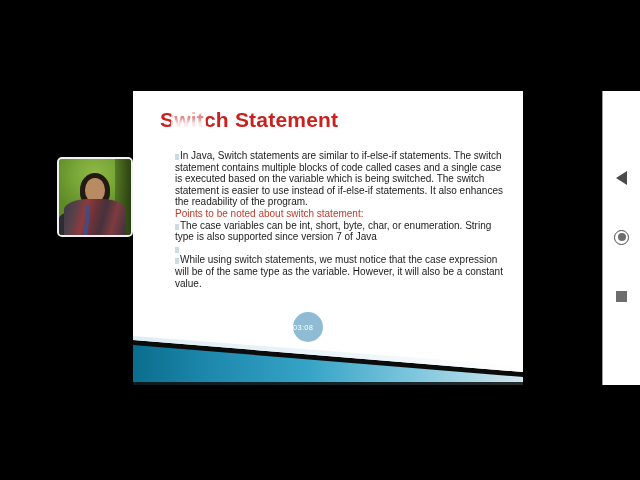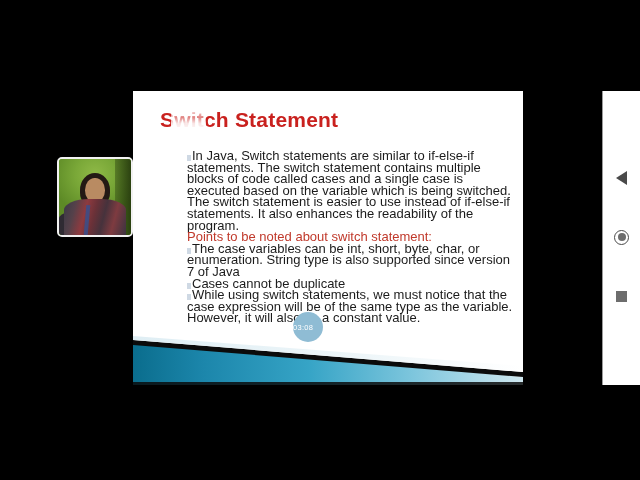--- a/index.html
+++ b/index.html
@@ -139,24 +139,24 @@
     background:
       linear-gradient(180deg, rgba(255,255,255,0.92) 0%,
                               rgba(255,255,255,0.45) 42%,
                               rgba(255,255,255,0.88) 72%,
                               rgba(255,255,255,0.97) 100%);
     pointer-events: none;
   }
 
   .slide-body {
     position: absolute;
-    left: 54px;
+    left: 42px;
     top: 59px;
     width: 332px;
-    font-size: 13px;
+    font-size: 10px;
     line-height: 11.6px;
     color: #1b1b1b;
   }
   .para { margin: 0 0 0 0; }
   .para.red {
     color: #c0392b;
   }
   .bullet-sq {
     display: inline-block;
     width: 4px;
@@ -272,21 +272,21 @@
       <p class="para">
         <span class="bullet-sq"></span><span>In Java, Switch statements are similar to if-else-if statements. The switch statement contains multiple blocks of code called cases and a single case is executed based on the variable which is being switched. The switch statement is easier to use instead of if-else-if statements. It also enhances the readability of the program.</span>
       </p>
       <p class="para red">
         <span>Points to be noted about switch statement:</span>
       </p>
       <p class="para">
         <span class="bullet-sq"></span><span>The case variables can be int, short, byte, char, or enumeration. String type is also supported since version 7 of Java</span>
       </p>
       <p class="para">
-        <span class="bullet-sq"></span><span>Cases cannot be duplicate</span>
+        <span class="bullet-sq"></span>
       </p>
       <p class="para">
         <span class="bullet-sq"></span><span>While using switch statements, we must notice that the case expression will be of the same type as the variable. However, it will also be a constant value.</span>
       </p>
     </div>
 
     <div class="wave">
       <svg width="390" height="49" viewBox="0 0 390 49" preserveAspectRatio="none">
         <defs>
           <linearGradient id="tealGrad" x1="0" y1="0" x2="1" y2="0">

